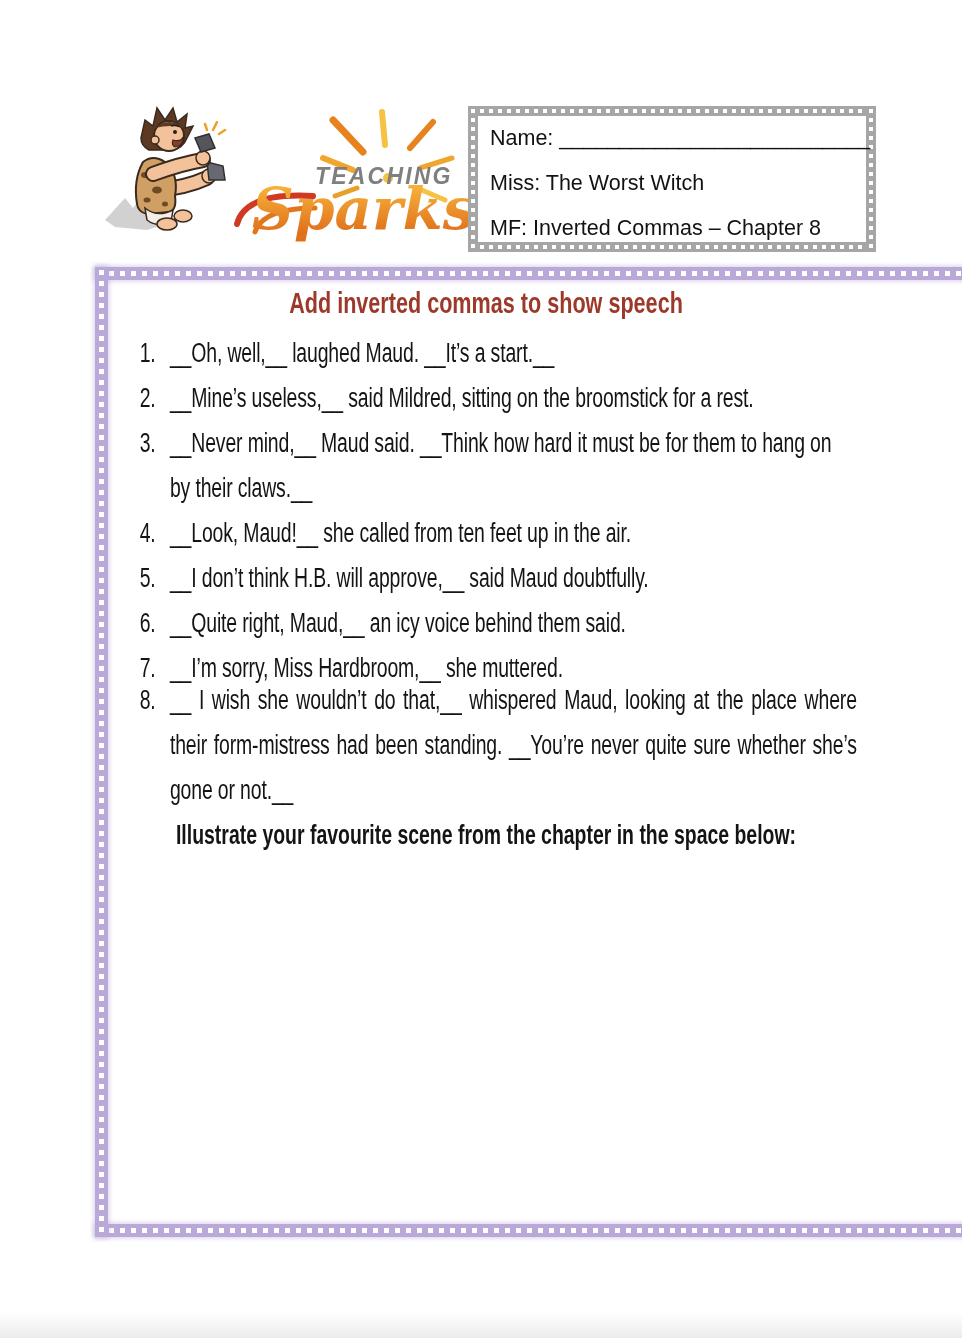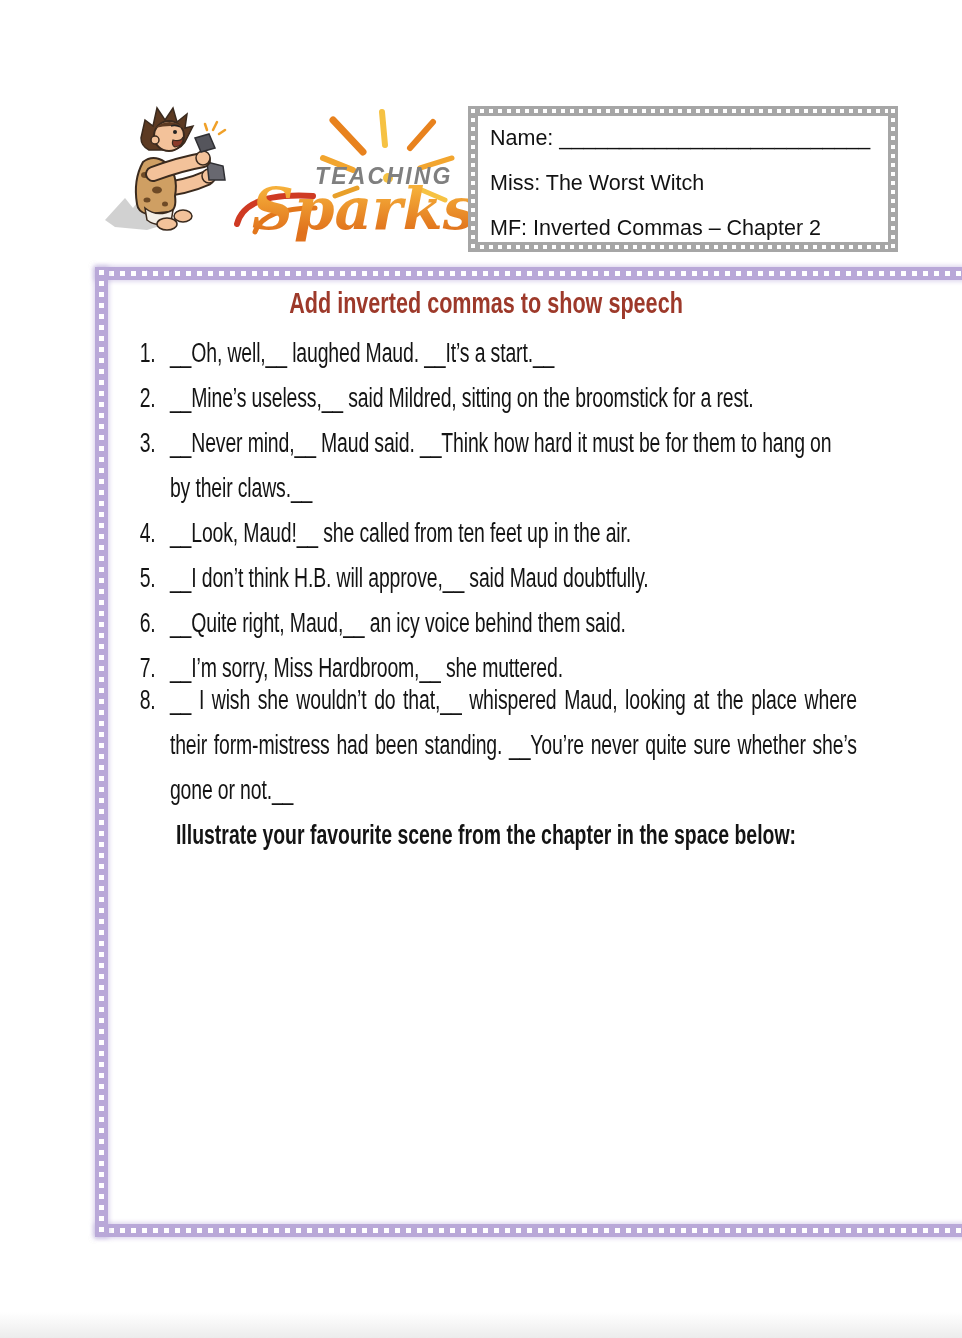--- a/index.html
+++ b/index.html
@@ -35,21 +35,21 @@
   .teaching{
     position:absolute;left:315px;top:163px;font-size:23px;letter-spacing:2.2px;
     font-weight:bold;color:var(--teaching-gray,#7f7f7f);white-space:nowrap;font-style:italic;
   }
   .sparks{
     position:absolute;left:252px;top:178px;font-size:58px;line-height:1.1;
     font-family:"DejaVu Serif",serif;font-style:italic;font-weight:bold;white-space:nowrap;
     background:linear-gradient(180deg,var(--sparks-orange-1,#f6b03a) 15%,var(--sparks-orange-2,#e0711c) 85%);
     -webkit-background-clip:text;background-clip:text;color:transparent;text-align:right;
   }
-  .name-box{left:468px;top:106px;width:408px;height:146px;padding-left:22px;}
+  .name-box{left:468px;top:106px;width:408px;height:146px;}
   .name-lines{
     position:absolute;left:22px;top:10px;right:12px;
     font-size:21.5px;line-height:45px;color:#121212;white-space:nowrap;
   }
 
   
   .main-box{left:95px;top:267px;width:926px;height:970px;}
   .box-content{
     position:absolute;left:13px;top:13px;width:1050px;height:944px;
     transform:scaleX(0.72);transform-origin:left top;
@@ -140,21 +140,21 @@
   <div class="sparks">Sparks</div>
 
   <div class="dot-box name-box">
     <div class="edge h top"></div>
     <div class="edge h bottom"></div>
     <div class="edge v left"></div>
     <div class="edge v right"></div>
     <div class="name-lines">
       <div>Name: __________________________</div>
       <div>Miss: The Worst Witch</div>
-      <div>MF: Inverted Commas – Chapter 2</div>
+      <div>MF: Inverted Commas – Chapter 8</div>
     </div>
   </div>
 
   <div class="dot-box main-box">
     <div class="edge h top"></div>
     <div class="edge h bottom"></div>
     <div class="edge v left"></div>
     <div class="edge v right"></div>
 
     <div class="box-content">

